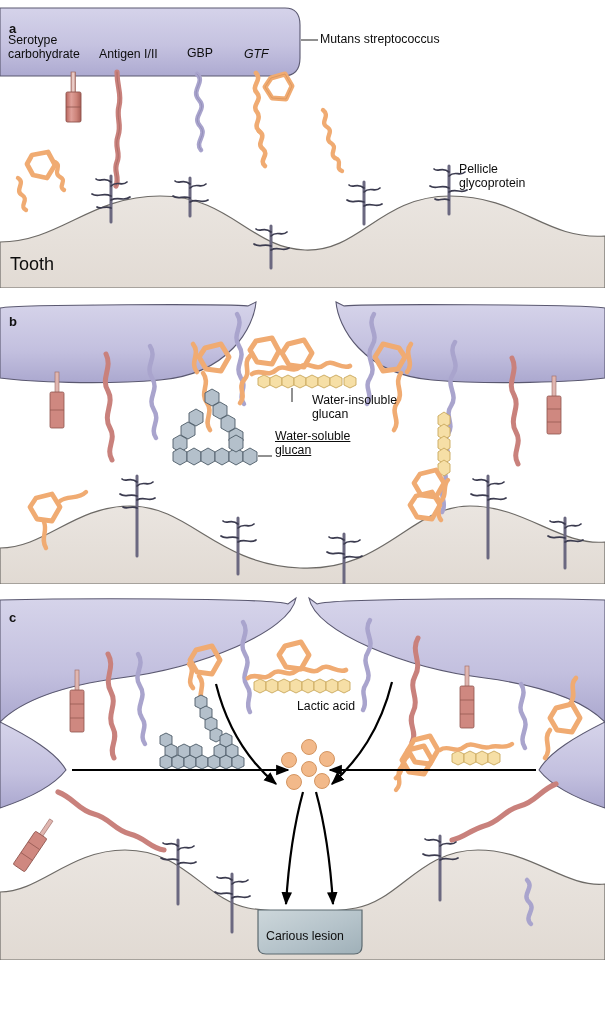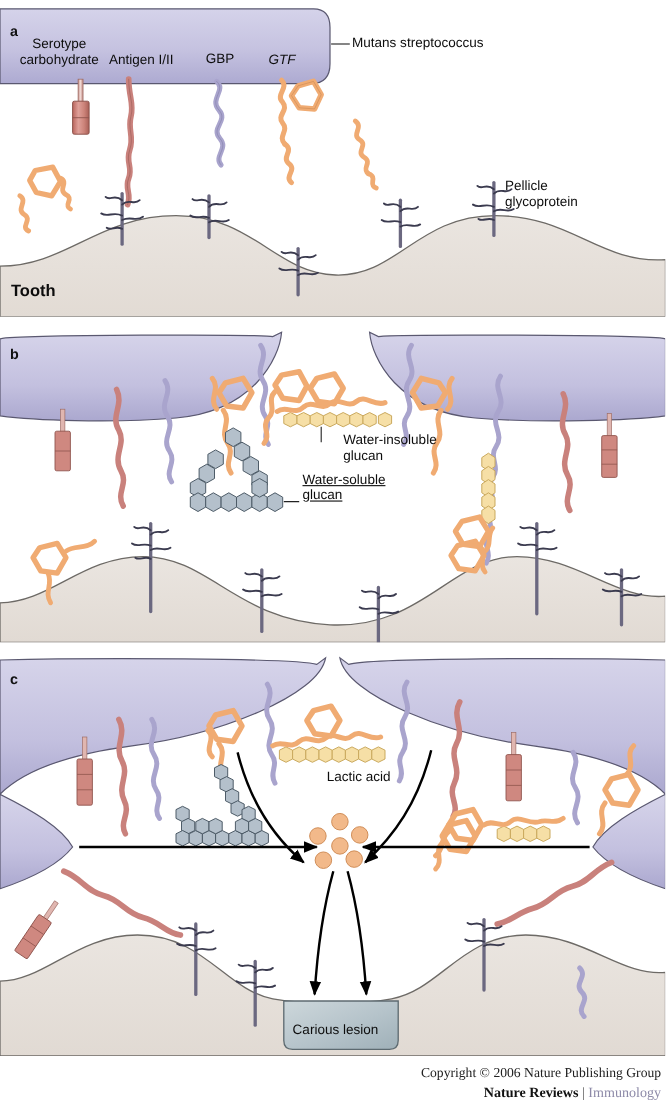--- a/index.html
+++ b/index.html
@@ -143,29 +143,29 @@
           <path d="M449,172 C442,166 438,173 434,169 M449,176 C455,170 460,177 465,172
                    M449,188 C441,184 436,190 430,186 M449,192 C456,188 461,194 467,190
                    M449,200 C443,197 439,202 435,199"></path>
         </g>
       </g>
 
       <line x1="470" y1="178" x2="484" y2="178" stroke="#222" stroke-width="0"></line>
     </svg>
 
     <div class="panel-letter" style="left:9px;top:21px;">a</div>
-    <div class="lbl" style="left:18px;top:34px;text-align:center;">Serotype
+    <div class="lbl" style="left:8px;top:34px;">Serotype
 carbohydrate</div>
     <div class="lbl" style="left:99px;top:48px;">Antigen I/II</div>
     <div class="lbl" style="left:187px;top:47px;">GBP</div>
     <div class="lbl" style="left:244px;top:48px;font-style:italic;">GTF</div>
     <div class="lbl" style="left:320px;top:33px;">Mutans streptococcus</div>
     <div class="lbl" style="left:459px;top:163px;">Pellicle
 glycoprotein</div>
-    <div class="lbl" style="left:10px;top:258px;font-weight:bold;font-size:15px;">Tooth</div>
+    <div class="lbl" style="left:10px;top:258px;font-weight:normal;font-size:18px;">Tooth</div>
   </div>
 
   <div class="panel" id="panel-b">
     <svg width="605" height="288" viewBox="0 0 605 288">
       <defs>
         <linearGradient id="bactB" x1="0" y1="0" x2="0" y2="1">
           <stop offset="0%" stop-color="#d6d4ea"></stop>
           <stop offset="60%" stop-color="#c3c0df"></stop>
           <stop offset="100%" stop-color="#aba8cf"></stop>
         </linearGradient>
@@ -517,20 +517,14 @@
                    M440,264 C433,261 428,266 423,262 M440,268 C447,264 452,270 458,266"></path>
         </g>
       </g>
     </svg>
 
     <div class="panel-letter" style="left:9px;top:18px;">c</div>
     <div class="lbl" style="left:265px;top:108px;margin-left:32px;">Lactic acid</div>
     <div class="lbl" style="left:266px;top:338px;">Carious lesion</div>
   </div>
 
-  <div id="footer">
-    <div id="copyright">Copyright © 2006 Nature Publishing Group</div>
-    <div id="journal">
-      <span class="nr">Nature Reviews</span><span class="sep"> | </span><span class="imm">Immunology</span>
-    </div>
-  </div>
 
 </div>
 
 </body></html>

